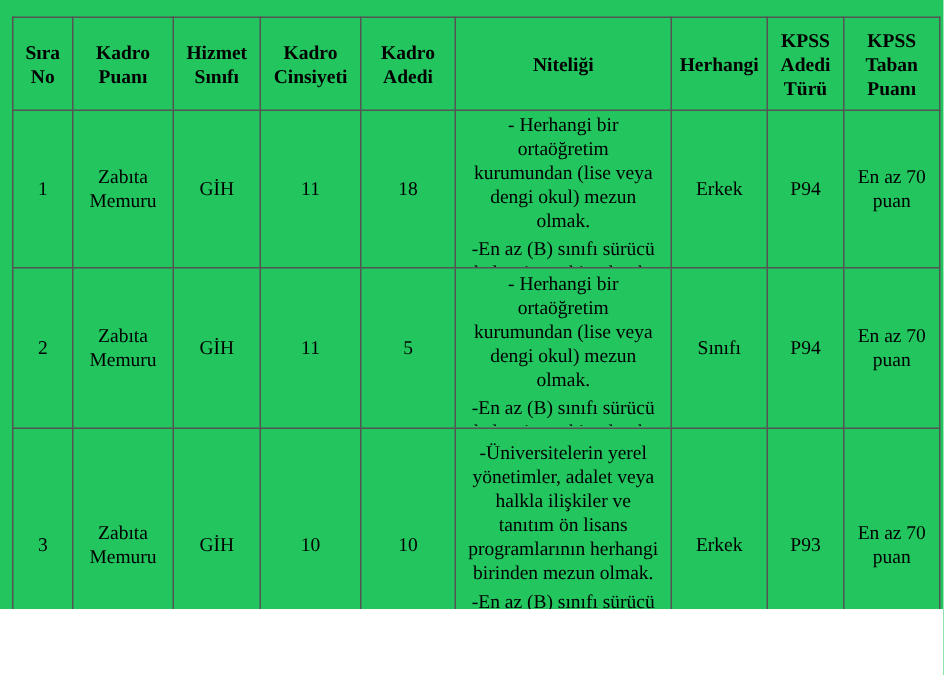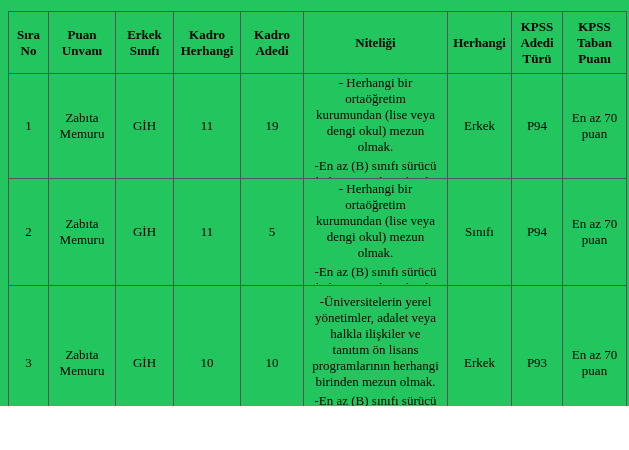--- a/index.html
+++ b/index.html
@@ -81,36 +81,36 @@
       <col style="width:63px">
       <col style="width:144px">
       <col style="width:64px">
       <col style="width:51px">
       <col style="width:64px">
     </colgroup>
 
     <tbody>
         <tr class="header-row">
       <th>Sıra No</th>
-      <th>Puan Unvanı</th>
-      <th>Erkek Sınıfı</th>
-      <th>Kadro Herhangi</th>
+      <th>Kadro Puanı</th>
+      <th>Hizmet Sınıfı</th>
+      <th>Kadro Cinsiyeti</th>
       <th>Kadro Adedi</th>
       <th>Niteliği</th>
       <th>Herhangi</th>
       <th>KPSS Adedi Türü</th>
       <th>KPSS Taban Puanı</th>
     </tr>
 
     <tr class="data-row-1">
       <td>1</td>
       <td>Zabıta Memuru</td>
       <td>GİH</td>
       <td>11</td>
-      <td>19</td>
+      <td>18</td>
       <td class="nitelik-cell">
         <div class="nitelik-clip">
           <p>- Herhangi bir
 ortaöğretim
 kurumundan (lise veya
 dengi okul) mezun
 olmak.</p>
           <p>-En az (B) sınıfı sürücü
 belgesine sahip olmak.</p>
         </div>

